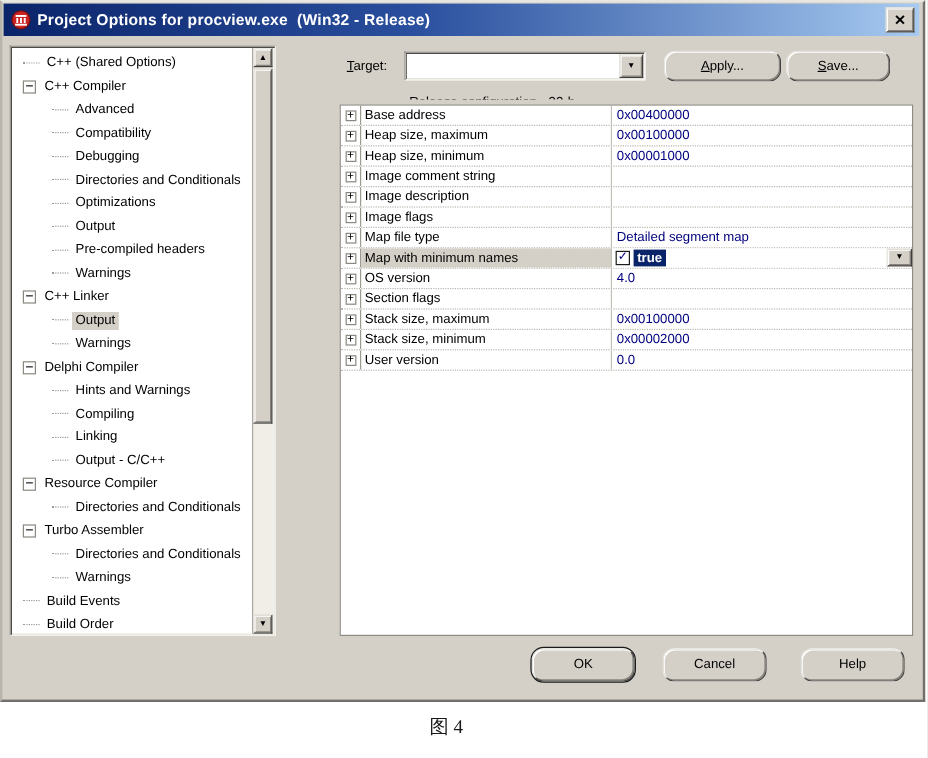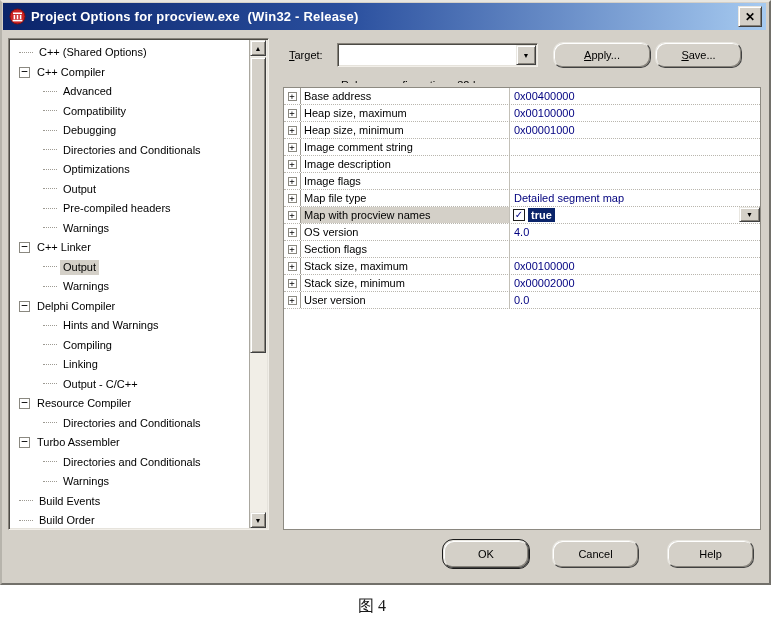--- a/index.html
+++ b/index.html
@@ -34,21 +34,21 @@
   .raised{
     background:#d4d0c8;border:1px solid;border-color:#e9e7e1 #404040 #404040 #e9e7e1;
     box-shadow:inset 1px 1px 0 #fff,inset -1px -1px 0 #87837b;
   }
   .sunken{
     background:#fff;border:1px solid;border-color:#87837b #f2efe9 #f2efe9 #87837b;
     box-shadow:inset 1px 1px 0 #4c4a45,inset -1px -1px 0 #e6e3dc;
   }
   
   .tree{
-    position:absolute;left:6px;top:36px;width:261px;height:492px;box-sizing:border-box;
+    position:absolute;left:6px;top:36px;width:222px;height:492px;box-sizing:border-box;
     overflow:hidden;
   }
   .tree-inner{position:absolute;inset:2px;background:#fff;overflow:hidden;padding:2px 20px 0 2px;box-sizing:border-box;}
   .tree-row{height:19.5px;display:flex;align-items:center;white-space:nowrap;}
   .tbox{
     width:11px;height:11px;box-sizing:border-box;border:1px solid #8a8880;background:#fff;
     color:#000;font-size:11px;line-height:8px;text-align:center;margin-right:4px;flex:0 0 auto;
     font-family:"DejaVu Sans Mono",monospace;
   }
   .tstub{width:14px;height:1px;border-top:1px dotted #9d9a92;margin-right:3px;flex:0 0 auto;}
@@ -327,21 +327,21 @@
         <span class="gexp">
           <span class="pbox">+</span>
         </span>
         <span class="gname">Map file type</span>
         <span class="gval bold">Detailed segment map</span>
       </div>
       <div class="grow">
         <span class="gexp">
           <span class="pbox">+</span>
         </span>
-        <span class="gname hl">Map with procview names</span>
+        <span class="gname hl">Map with minimum names</span>
         <span class="gval editor">
           <span class="chk">✓</span>
           <span class="boolval">true</span>
           <span class="row-drop raised">
             <span>▼</span>
           </span>
         </span>
       </div>
       <div class="grow">
         <span class="gexp">

